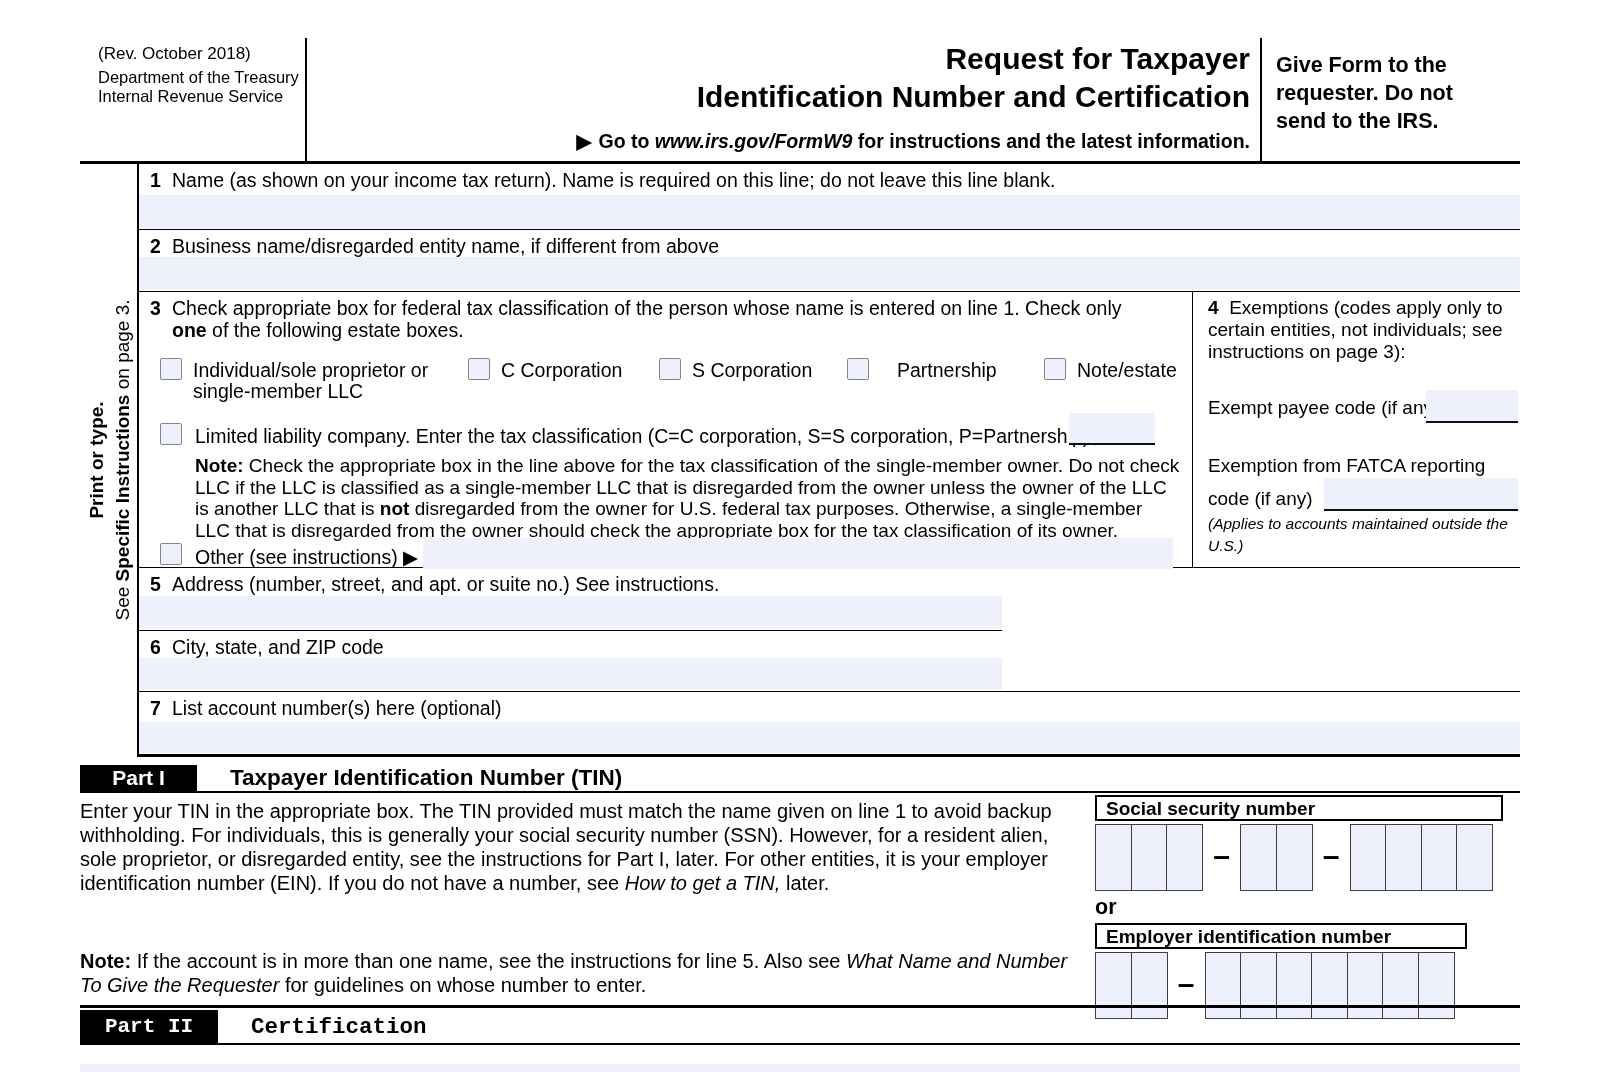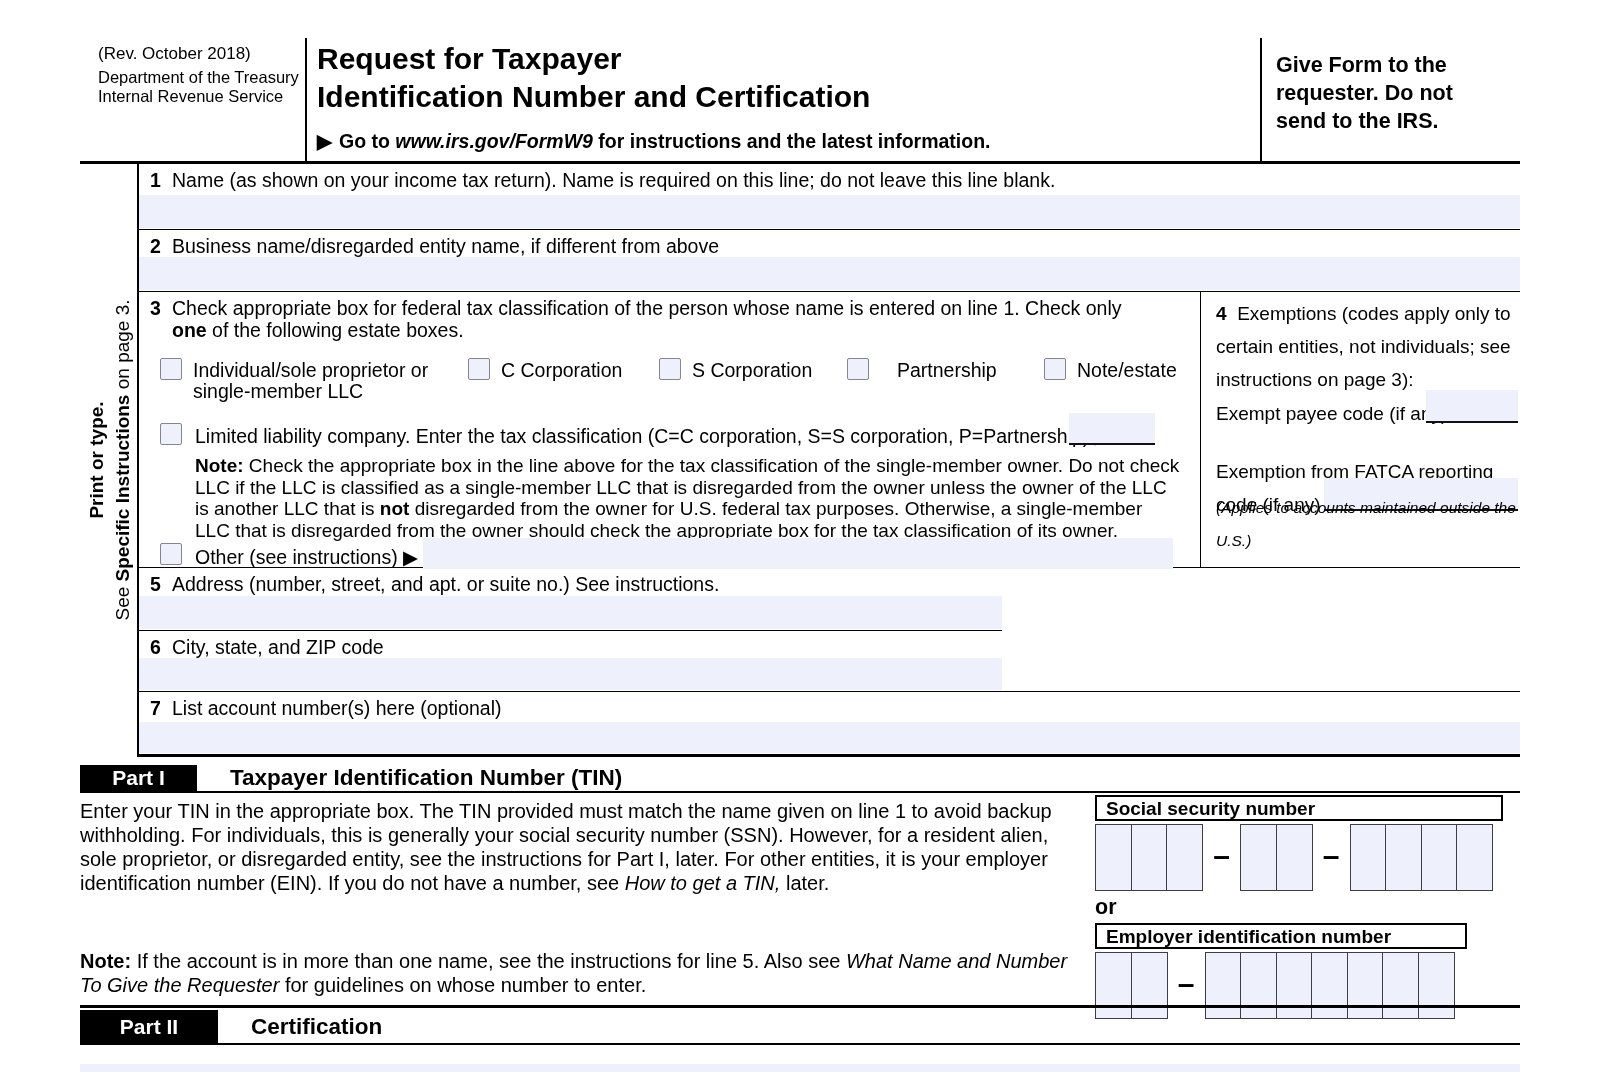--- a/index.html
+++ b/index.html
@@ -13,21 +13,21 @@
   .hdr{left:80px; top:30px; width:1440px; height:134px; border-bottom:3px solid #000;
        display:flex; padding-top:8px;}
   .hdr-left{width:225px; padding-left:18px;}
   .formline{display:flex; align-items:baseline; gap:10px; margin-top:14px;}
   .form-word{font-size:20px;}
   .w9{font-size:54px; font-weight:900; letter-spacing:-1px; line-height:48px;}
   .rev{font-size:17px; margin-top:6px;}
   .dept{font-size:16.5px; line-height:19px; margin-top:4px;}
   .hdr-center{flex:1; border-left:2.5px solid #000; border-right:2.5px solid #000;
        display:flex; flex-direction:column; justify-content:space-between;
-       text-align:left; padding:2px 10px 8px;}
+       text-align:right; padding:2px 10px 8px;}
   .main-title{font-size:30px; font-weight:bold; line-height:38px;}
   .goto{font-size:19.5px; font-weight:bold;}
   .goto .arrow{margin-right:7px;}
   .goto i{font-style:italic;}
   .hdr-right{width:258px; padding:13px 34px 0 14px; font-size:21.5px; font-weight:bold; line-height:28px;}
 
   
   .sidebar{left:82px; top:166px; width:56px; height:588px;}
   .sidebar-inner{position:absolute; left:50%; top:50%;
       transform:translate(-50%,-50%) rotate(-90deg); white-space:nowrap;
@@ -43,42 +43,42 @@
   .field{background:var(--field); margin-top:auto; margin-bottom:1px; height:33px;}
   .row1{height:66px; border-bottom:1.5px solid #000; display:flex; flex-direction:column;}
   .row2{height:63px; border-bottom:1.5px solid #000; display:flex; flex-direction:column;}
   .row3{height:278px; border-bottom:1.5px solid #000; display:flex;}
   .row3-left{width:1053px; position:relative;}
   .cb{width:22px; height:22px; background:var(--field); border:1.5px solid #85858f; border-radius:2px; flex-shrink:0;}
   .opt{position:absolute; top:66px; display:flex; gap:11px; line-height:21px;}
   .opt .lbl{padding-top:2px;}
   .underbox{background:var(--field); border-bottom:2px solid #111;}
   .notepara{position:absolute; left:56px; top:163px; width:985px; font-size:19px; line-height:21.5px;}
-  .col4{flex:1; border-left:1.5px solid #000; position:relative; font-size:19px; line-height:33px;margin-left:8px;}
+  .col4{flex:1; border-left:1.5px solid #000; position:relative; font-size:19px; line-height:22px;}
   .applies{font-size:15.5px; font-style:italic;}
   .row56{height:124px; border-bottom:1.5px solid #000; display:flex;}
   .r56-left{width:863px; display:flex; flex-direction:column;}
   .row5{height:64px; border-bottom:1.5px solid #000; display:flex; flex-direction:column;}
   .row6{flex:1; display:flex; flex-direction:column;}
   .row6 .field{height:32px;}
   .requester{flex:1; border-left:2px solid #000; position:relative;}
   .req-label{padding:5px 0 0 12px; font-size:19px;}
   .req-fill{position:absolute; left:10px; right:2px; top:29px; bottom:2px; background:var(--field);}
   .row7{height:62px; display:flex; flex-direction:column;}
   .row7 .field{height:31px;}
 
   
   .partbar{left:80px; width:1440px; display:flex; align-items:stretch;}
   .badge{background:#000; color:#fff; font-weight:bold; font-size:21px;
          display:flex; align-items:center; justify-content:center;}
   .bartitle{font-size:22.5px; font-weight:bold; display:flex; align-items:center; margin-left:33px;}
   .part1bar{top:765px; height:28px; border-bottom:2px solid #000;}
   .part1bar .badge{width:117px;}
   .part2line{top:1005px; width:1440px; left:80px; border-top:3px solid #000;}
-  .part2bar{top:1010px; height:35px; border-bottom:2.5px solid #000;}
+  .part2bar{top:1010px; height:35px; border-bottom:2.5px solid #000;font-family:Liberation Mono, monospace;}
   .part2bar .badge{width:138px;}
   .bottomstrip{left:80px; top:1064px; width:1440px; height:8px; background:var(--field);}
 
   
   .p1para{left:80px; top:799px; width:990px; font-size:20px; line-height:24px;}
   .p1note{left:80px; top:949px; width:990px; font-size:20px; line-height:24px;}
   .p1para i,.p1note i{font-style:italic;}
 
   .tin{left:1095px; top:795px; width:412px;}
   .tinlabelbox{width:408px; height:26px; border:2px solid #000; font-size:19px;

